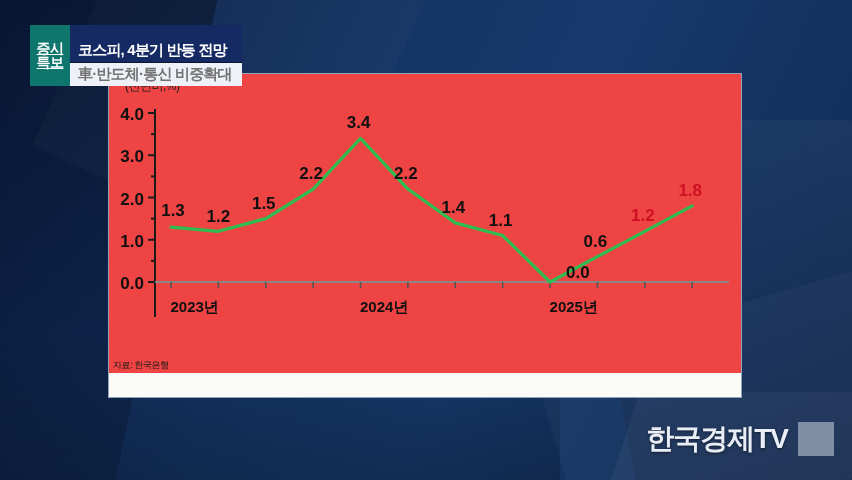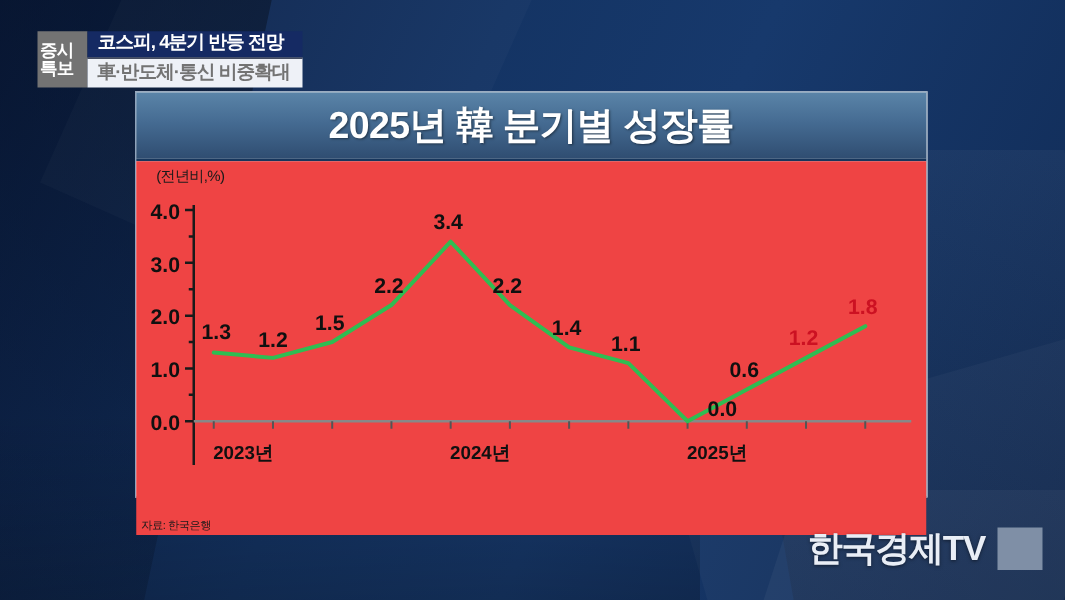--- a/index.html
+++ b/index.html
@@ -59,47 +59,48 @@
   
   .ticker {
     position: absolute;
     left: 30px;
     top: 25px;
     display: flex;
     align-items: stretch;
     z-index: 12;
   }
   .ticker-badge {
-    background: #737373;
+    background: #0f766e;
     color: #ffffff;
     width: 36px;
     display: flex;
     flex-direction: column;
     justify-content: center;
-    align-items: flex-start;
+    align-items: center;
     padding: 1px 2px;
     line-height: 1.02;
+    text-decoration: underline;
   }
   .ticker-badge span {
     font-size: 14px;
     font-weight: bold;
     letter-spacing: -0.6px;
     display: block;
   }
   .ticker-lines {
     display: flex;
     flex-direction: column;
   }
   .ticker-line1 {
     background: #152a63;
     color: #ffffff;
     font-size: 15px;
     font-weight: bold;
     letter-spacing: -0.8px;
-    padding: 0 10px 2px 8px;
+    padding: 16px 10px 2px 8px;
     white-space: nowrap;
     line-height: 1.25;
   }
   .ticker-line2 {
     background: #eef1f7;
     color: #737373;
     font-size: 15px;
     font-weight: bold;
     letter-spacing: -0.8px;
     padding: 2px 10px 2px 8px;
@@ -206,23 +207,20 @@
       <span>증시</span>
       <span>특보</span>
     </div>
     <div class="ticker-lines">
       <div class="ticker-line1">코스피, 4분기 반등 전망</div>
       <div class="ticker-line2">車·반도체·통신 비중확대</div>
     </div>
   </div>
 
   <div class="card">
-    <div class="card-title">
-      <span>2025년 韓 분기별 성장률</span>
-    </div>
     <div class="plot-wrap">
       <div class="axis-unit">(전년비,%)</div>
       <svg class="plot-svg" id="plot" width="632" height="270">
           <line x1="46" y1="35" x2="46" y2="243" stroke="#1a1a1a" stroke-width="2"></line>
           <line x1="39" y1="208" x2="46" y2="208" stroke="#1a1a1a" stroke-width="2"></line>
           <text x="35" y="215" text-anchor="end" font-family="&quot;Liberation Sans&quot;, sans-serif" font-size="17" font-weight="bold" fill="#101010">0.0</text>
           <line x1="39" y1="165.75" x2="46" y2="165.75" stroke="#1a1a1a" stroke-width="2"></line>
           <text x="35" y="172.75" text-anchor="end" font-family="&quot;Liberation Sans&quot;, sans-serif" font-size="17" font-weight="bold" fill="#101010">1.0</text>
           <line x1="39" y1="123.5" x2="46" y2="123.5" stroke="#1a1a1a" stroke-width="2"></line>
           <text x="35" y="130.5" text-anchor="end" font-family="&quot;Liberation Sans&quot;, sans-serif" font-size="17" font-weight="bold" fill="#101010">2.0</text>

